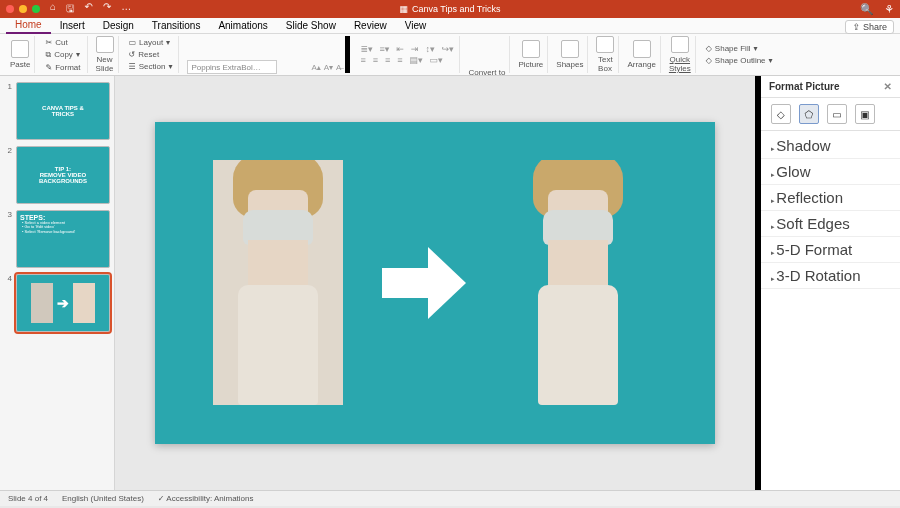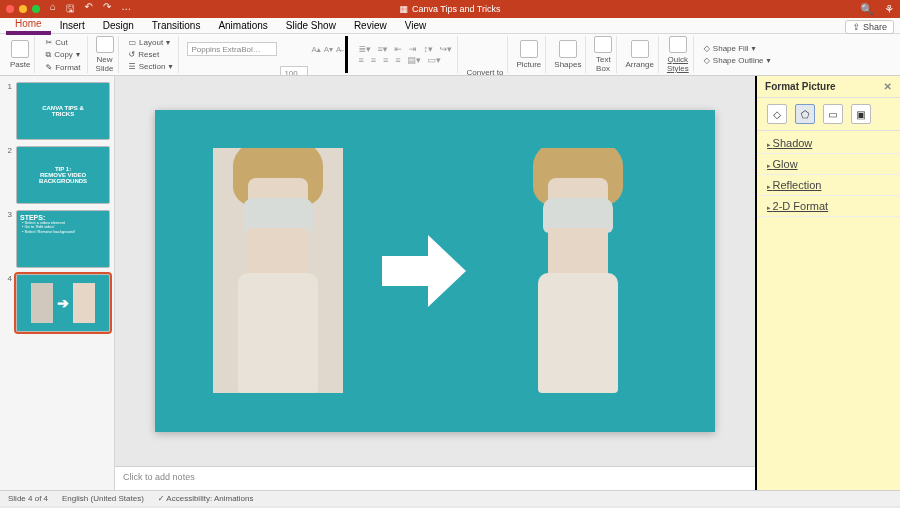--- a/index.html
+++ b/index.html
@@ -5,21 +5,21 @@
 *{box-sizing:border-box;margin:0;padding:0;font-family:-apple-system,BlinkMacSystemFont,"Segoe UI",sans-serif;}
 html,body{width:900px;height:508px;overflow:hidden;background:#e8e8e8;}
 .titlebar{height:18px;background:#c43d1f;display:flex;align-items:center;padding:0 6px;color:#fff;font-size:9px;position:relative;}
 .traffic{display:flex;gap:5px;align-items:center;}
 .dot{width:8px;height:8px;border-radius:50%;}
 .tbicons{display:flex;gap:10px;margin-left:10px;font-size:10px;opacity:.9;}
 .tbtitle{position:absolute;left:50%;transform:translateX(-50%);display:flex;align-items:center;gap:4px;}
 .tbright{position:absolute;right:6px;display:flex;gap:10px;font-size:11px;}
 .menubar{height:16px;background:#fafafa;border-bottom:1px solid #d9d9d9;display:flex;align-items:center;font-size:10px;padding-left:6px;}
 .menubar span{padding:2px 9px;cursor:default;}
-.menubar span.active{border-bottom:4px solid #701a75;color:#c43d1f;}
+.menubar span.active{border-bottom:2px solid #701a75;color:#c43d1f;}
 .share{position:absolute;right:6px;top:20px;font-size:9px;border:1px solid #ccc;border-radius:3px;padding:1px 6px;color:#444;background:#fff;display:flex;align-items:center;gap:3px;}
 .ribbon{height:42px;background:#fafafa;border-bottom:1px solid #d0d0d0;display:flex;align-items:center;padding:2px 6px;font-size:8px;color:#555;gap:4px;overflow:hidden;}
 .rgrp{display:flex;flex-direction:column;align-items:center;gap:2px;padding:0 4px;border-right:1px solid #e4e4e4;height:100%;justify-content:center;}
 .rgrp.small{align-items:flex-start;gap:1px;}
 .rico{width:18px;height:18px;border:1px solid #bbb;border-radius:2px;background:#fff;}
 .rbtn{display:flex;align-items:center;gap:3px;font-size:8px;padding:1px 2px;}
 .fontbox{display:flex;align-items:center;gap:3px;}
 .fontbox input{font-size:8px;height:14px;border:1px solid #ccc;padding:0 3px;background:#fff;color:#888;}
 .fmtbtns{display:flex;gap:3px;font-size:9px;color:#999;}
 .fmtbtns span{padding:0 2px;}
@@ -40,27 +40,27 @@
 .person{position:absolute;inset:0;}
 .hair{position:absolute;top:-10px;left:20px;width:90px;height:70px;background:#c9a86b;border-radius:40% 40% 30% 30%;}
 .torso{position:absolute;top:30px;left:35px;width:60px;height:45px;background:#e6d6c5;border-radius:8px;}
 .top{position:absolute;top:50px;left:30px;width:70px;height:35px;background:#d8dcd9;border-radius:10px 10px 6px 6px;}
 .belly{position:absolute;top:80px;left:35px;width:60px;height:55px;background:#e6d6c5;}
 .pants{position:absolute;top:125px;left:25px;width:80px;height:120px;background:#e8e2d8;border-radius:10px 10px 4px 4px;}
 .arrow{position:absolute;left:225px;top:120px;width:90px;height:80px;}
 .arrow-shaft{position:absolute;top:26px;left:2px;width:50px;height:30px;background:#fff;}
 .arrow-head{position:absolute;top:5px;left:48px;width:0;height:0;border-left:38px solid #fff;border-top:36px solid transparent;border-bottom:36px solid transparent;}
 .notes{height:24px;border-top:1px solid #d0d0d0;background:#fff;font-size:9px;color:#888;padding:5px 8px;}
-.fmtpane{width:165px;background:#fef9c3;border-left:2px solid #000000;font-size:10px;color:#333;}
+.fmtpane{width:165px;background:#ffffff;border-left:6px solid #000000;font-size:10px;color:#333;}
 .fmtpane-h{height:22px;padding:5px 8px;font-weight:600;display:flex;justify-content:space-between;align-items:center;border-bottom:1px solid #e0e0e0;}
 .fmt-tabs{display:flex;gap:8px;padding:6px 10px;border-bottom:1px solid #e0e0e0;}
 .fmt-tab{width:20px;height:20px;border:1px solid #bbb;border-radius:2px;background:#fff;display:flex;align-items:center;justify-content:center;font-size:10px;}
 .fmt-tab.sel{background:#e3e8ef;border-color:#7a9acc;}
 .accordion{padding:2px 0;}
-.acc-item{padding:4px 10px;font-size:11px;color:#444;border-bottom:1px solid #eee;cursor:default;text-decoration:underline;}
+.acc-item{padding:4px 10px;font-size:15px;color:#444;border-bottom:1px solid #eee;cursor:default;}
 .acc-item::before{content:"▸ ";font-size:7px;color:#666;}
 .status{height:16px;background:#f0f0f0;border-top:1px solid #d0d0d0;display:flex;align-items:center;font-size:8px;color:#555;padding:0 8px;gap:14px;}
 .status .right{margin-left:auto;display:flex;gap:10px;align-items:center;}
 .viewbtn{width:14px;height:10px;border:1px solid #999;background:#fff;}
 .viewbtn.sel{background:#d9522c;border-color:#d9522c;}
 .zoom-slider{width:60px;height:2px;background:#bbb;position:relative;}
 .zoom-slider::after{content:"";position:absolute;left:50%;top:-3px;width:6px;height:8px;background:#888;border-radius:2px;}
 .mini-steps{font-size:4px;text-align:left;line-height:1.1;align-self:flex-start;padding-left:2px;}
 .mini-compare{display:flex;align-items:center;gap:4px;}
 .mini-ph{width:22px;height:40px;background:#e6d6c5;position:relative;}
@@ -121,21 +121,21 @@
   <div class="rgrp">
     <div class="rico"></div>
     <span style="white-space:pre;text-align:center;">New
 Slide</span>
   </div>
   <div class="rgrp small">
     <div class="rbtn">▭ <span>Layout</span> ▾</div>
     <div class="rbtn">↺ <span>Reset</span></div>
     <div class="rbtn">☰ <span>Section</span> ▾</div>
   </div>
-  <div class="rgrp small" style="border-right:3px solid #000000;">
+  <div class="rgrp small" style="border-right:5px solid #000000;justify-content:space-between;">
     <div class="fontbox">
       <input style="width: 90px;" value="Poppins ExtraBol…">
       <input style="width: 28px; margin-top: 48px;" value="100">
       <span style="color:#999;">A▴</span>
       <span style="color:#999;">A▾</span>
       <span style="color:#999;">A̶</span>
     </div>
     <div class="fmtbtns">
       <span><b>B</b></span>
       <span><i>I</i></span>
@@ -258,39 +258,40 @@
             <div class="hair"></div>
               <div class="torso"></div>
               <div class="top"></div>
               <div class="belly"></div>
               <div class="pants"></div>
           </div>
 
         </div>
       </div>
     </div>
-    <div class="notes">Click to add notes</div>
   </div>
 
   <div class="fmtpane">
     <div class="fmtpane-h">
       <span>Format Picture</span>
       <span style="color:#888;">✕</span>
     </div>
     <div class="fmt-tabs">
       <div class="fmt-tab">◇</div>
       <div class="fmt-tab sel">⬠</div>
       <div class="fmt-tab">▭</div>
       <div class="fmt-tab">▣</div>
     </div>
     <div class="accordion">
       <div class="acc-item">Shadow</div>
       <div class="acc-item">Glow</div>
       <div class="acc-item">Reflection</div>
-      <div class="acc-item">2-D Format</div>
+      <div class="acc-item">Soft Edges</div>
+      <div class="acc-item">5-D Format</div>
+      <div class="acc-item">3-D Rotation</div>
     </div>
   </div>
 </div>
 
 <div class="status">
   <span>Slide 4 of 4</span>
   <span>English (United States)</span>
   <span>✓ <span>Accessibility: Animations</span></span>
 </div>
 

